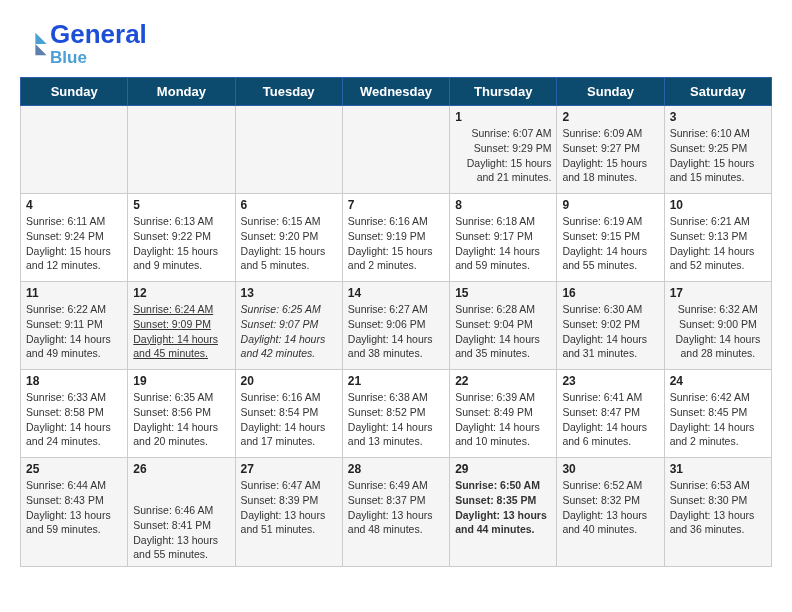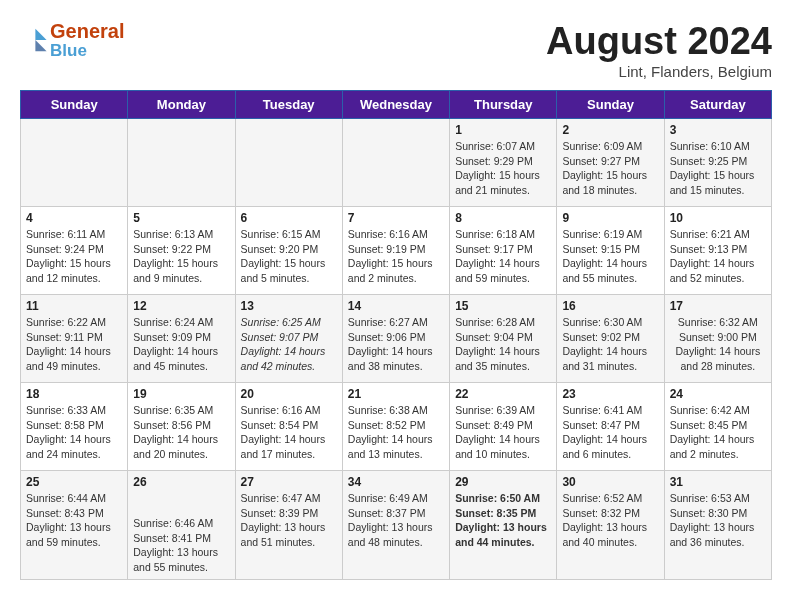--- a/index.html
+++ b/index.html
@@ -36,21 +36,21 @@
     .subtitle {
       font-size: 15px;
       color: #444;
     }
     table {
       width: 100%;
       border-collapse: collapse;
       font-size: 11px;
     }
     thead tr th {
-      background-color: #4c1d95;
+      background-color: #0c4a6e;
       color: #fff;
       text-align: center;
       padding: 6px 15px;
       font-size: 13px;
       font-weight: bold;
       border: 1px solid #2b5faa;
     }
     tbody tr td {
       border: 1px solid #ccc;
       vertical-align: top;
@@ -81,27 +81,23 @@
 </head>
 <body>
 
 <div class="header">
   <div class="logo">
     <svg class="logo-icon" viewBox="0 0 40 40">
       <polygon points="22,4 38,20 22,20" fill="#4a9fd4"></polygon>
       <polygon points="22,20 38,36 22,36" fill="#1a4a8a" opacity="0.7"></polygon>
     </svg>
     <div>
-      <div style="font-size:20px;font-weight:bold;color:#c2410c;line-height:1.1;">General</div>
+      <div style="font-size:26px;font-weight:bold;color:#1d4ed8;line-height:1.1;">General</div>
       <div style="font-size:17px;font-weight:bold;color:#4a9fd4;line-height:1.1;">Blue</div>
     </div>
-  </div>
-  <div class="title-block">
-    <div class="month-title">August 2024</div>
-    <div class="subtitle">Lint, Flanders, Belgium</div>
   </div>
 </div>
 
 <table>
   <thead>
     <tr>
     <th>Sunday</th>
         <th>Monday</th>
         <th>Tuesday</th>
         <th>Wednesday</th>
@@ -111,21 +107,21 @@
       </tr>
   </thead>
   <tbody id="calendar-body">
   <tr>
         <td></td>
         <td></td>
         <td></td>
         <td></td>
         <td>
           <span class="day-number">1</span>
-          <div class="day-info" style="white-space: pre-line;">Sunrise: 6:07 AM
+          <div class="day-info" style="white-space: pre-line; text-align: right;">Sunrise: 6:07 AM
 Sunset: 9:29 PM
 Daylight: 15 hours
 and 21 minutes.</div>
         </td>
         <td>
           <span class="day-number">2</span>
           <div class="day-info" style="white-space: pre-line;">Sunrise: 6:09 AM
 Sunset: 9:27 PM
 Daylight: 15 hours
 and 18 minutes.</div>
@@ -192,21 +188,21 @@
       <tr>
         <td>
           <span class="day-number">11</span>
           <div class="day-info" style="white-space: pre-line;">Sunrise: 6:22 AM
 Sunset: 9:11 PM
 Daylight: 14 hours
 and 49 minutes.</div>
         </td>
         <td>
           <span class="day-number">12</span>
-          <div class="day-info" style="white-space: pre-line;">Sunrise: 6:24 AM
+          <div class="day-info" style="white-space: pre-line; text-decoration: underline;">Sunrise: 6:24 AM
 Sunset: 9:09 PM
 Daylight: 14 hours
 and 45 minutes.</div>
         </td>
         <td>
           <span class="day-number">13</span>
           <div class="day-info" style="white-space: pre-line; font-style: italic;">Sunrise: 6:25 AM
 Sunset: 9:07 PM
 Daylight: 14 hours
 and 42 minutes.</div>
@@ -307,21 +303,21 @@
 and 55 minutes.</div>
         </td>
         <td>
           <span class="day-number">27</span>
           <div class="day-info" style="white-space: pre-line;">Sunrise: 6:47 AM
 Sunset: 8:39 PM
 Daylight: 13 hours
 and 51 minutes.</div>
         </td>
         <td>
-          <span class="day-number">34</span>
+          <span class="day-number">28</span>
           <div class="day-info" style="white-space: pre-line;">Sunrise: 6:49 AM
 Sunset: 8:37 PM
 Daylight: 13 hours
 and 48 minutes.</div>
         </td>
         <td>
           <span class="day-number">29</span>
           <div class="day-info" style="white-space: pre-line; font-weight: bold;">Sunrise: 6:50 AM
 Sunset: 8:35 PM
 Daylight: 13 hours

